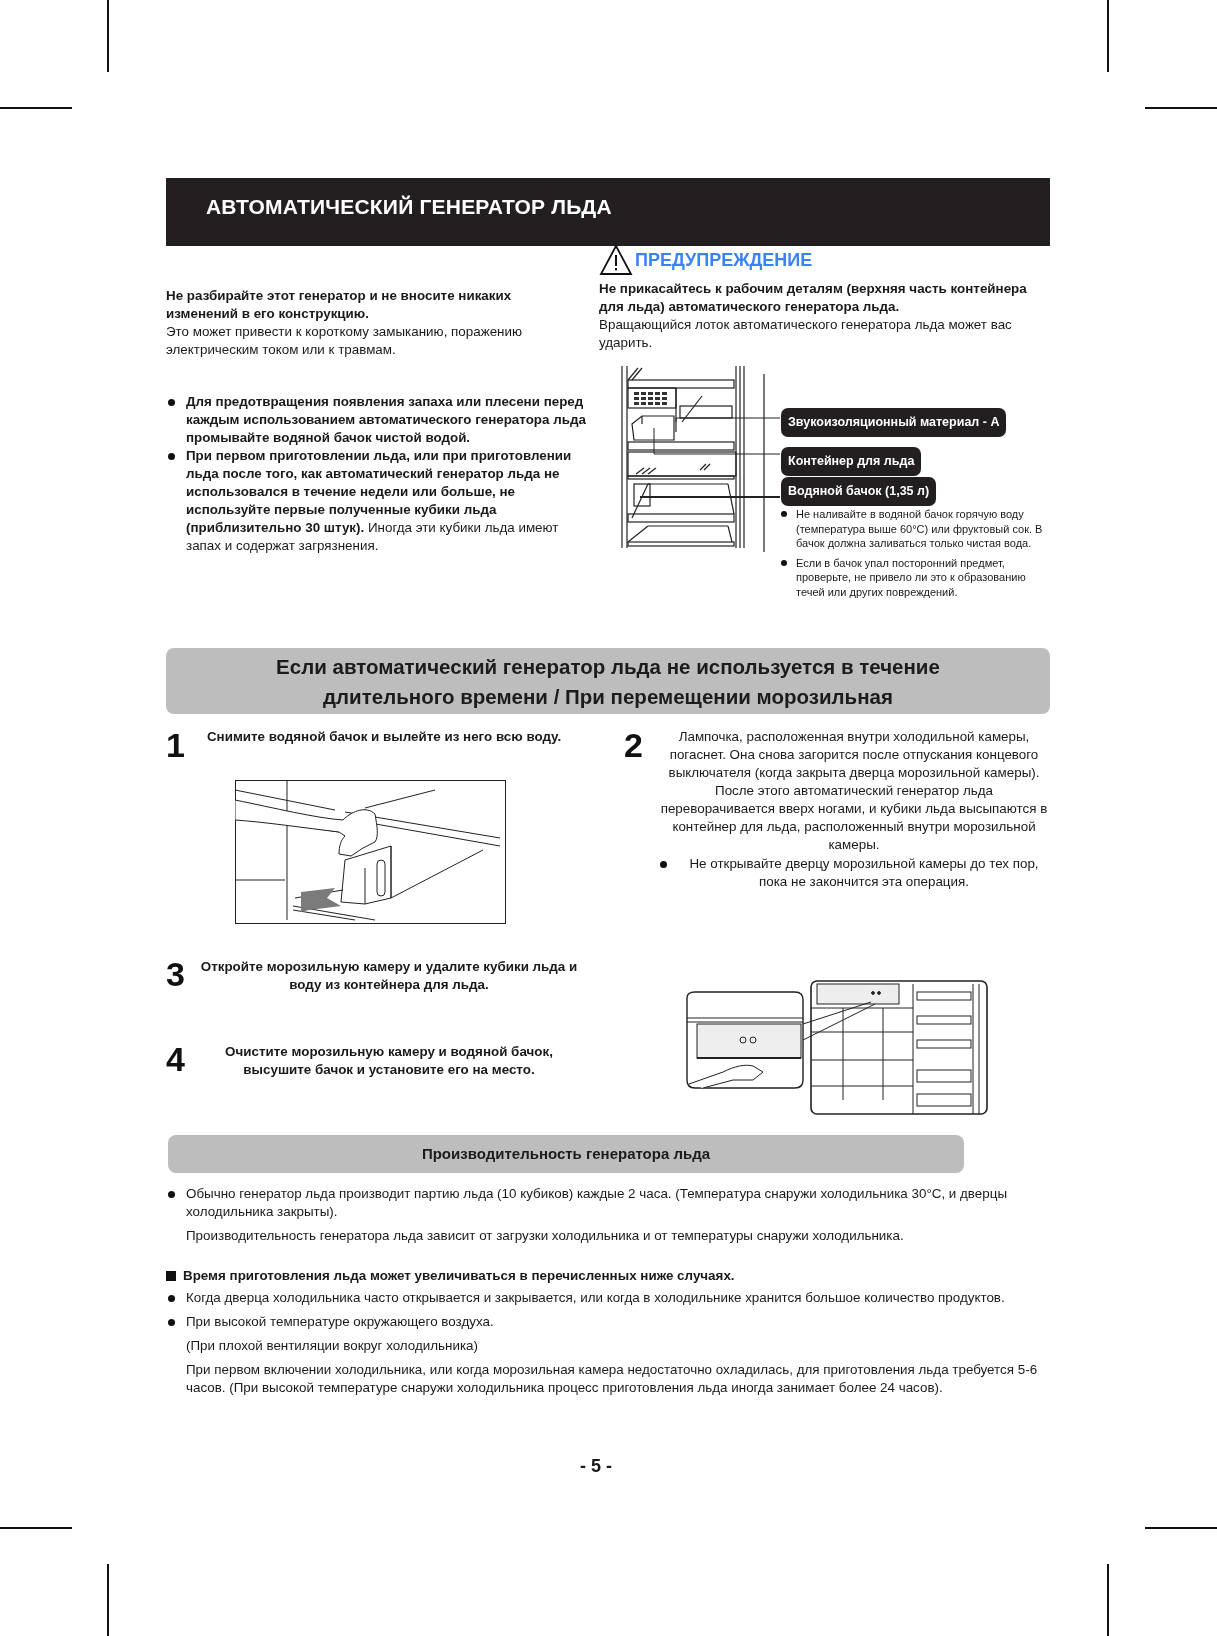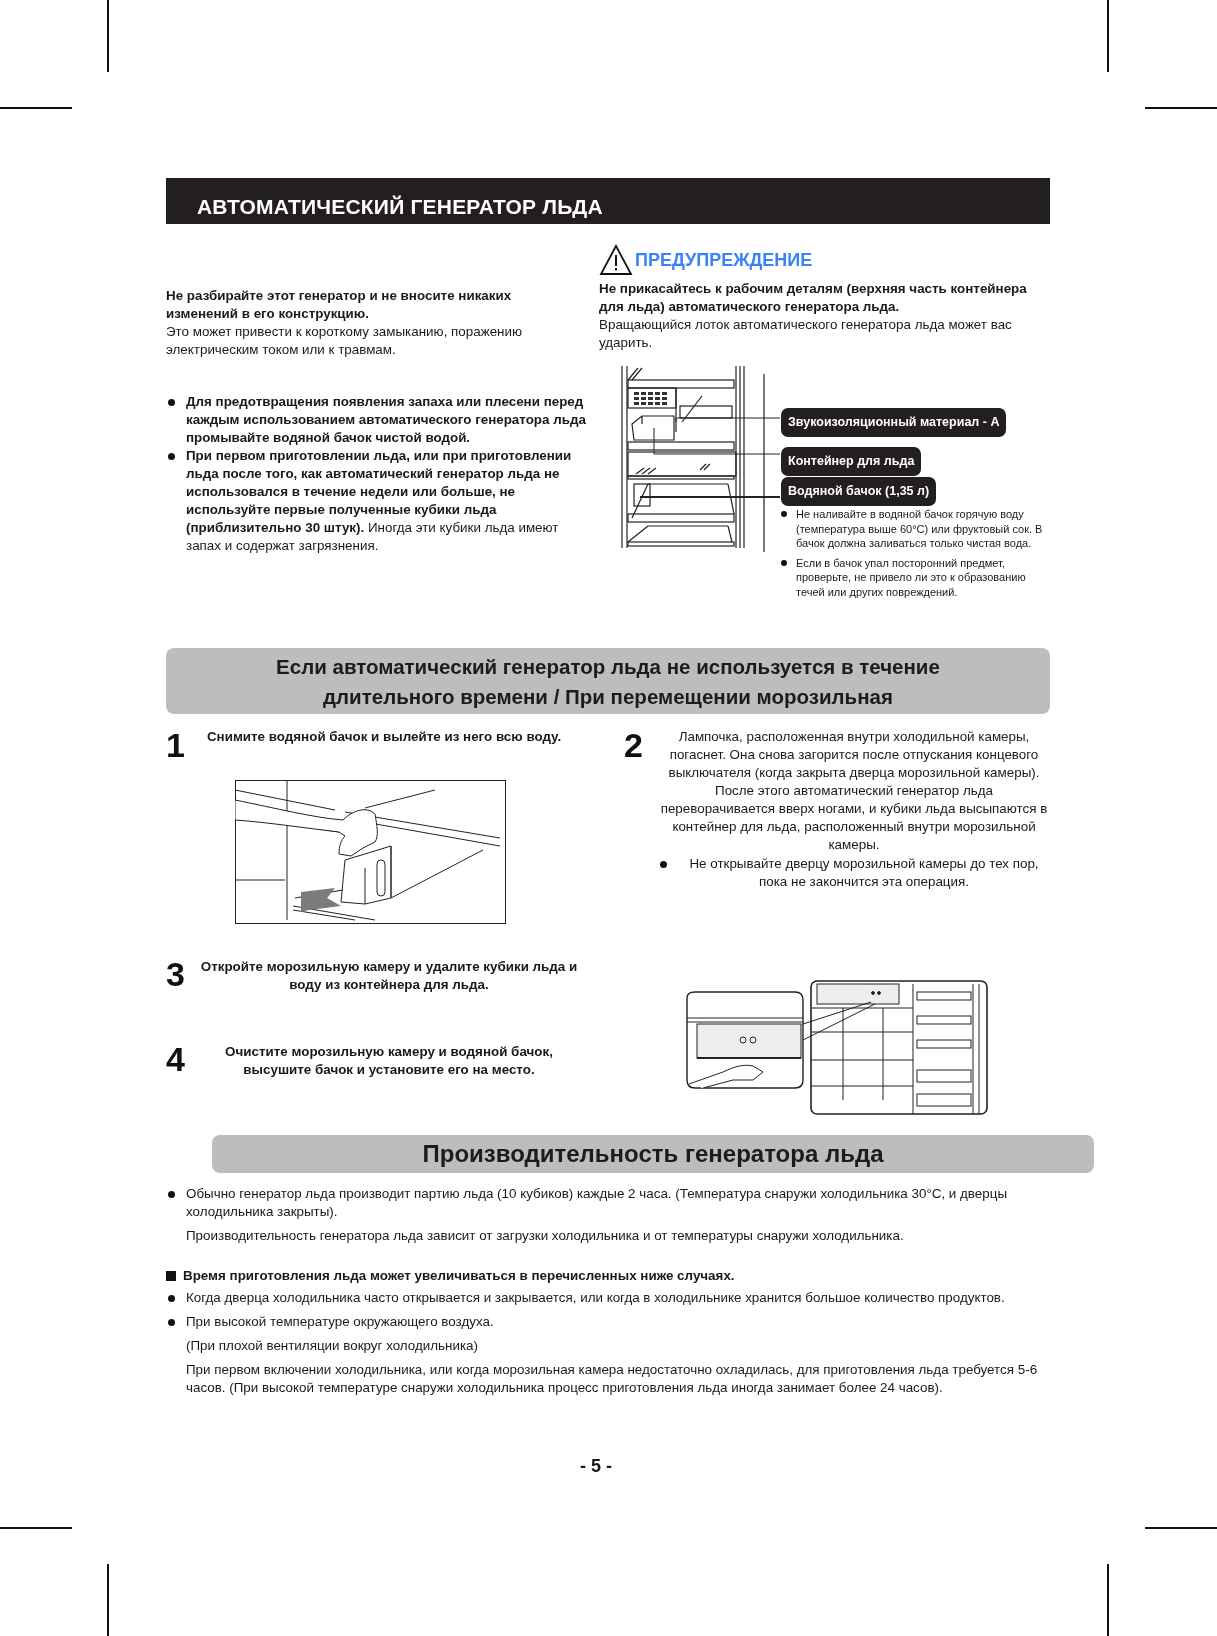--- a/index.html
+++ b/index.html
@@ -4,44 +4,44 @@
   <style>
     html, body { margin: 0; padding: 0; background: #ffffff; }
     body {
       width: 1217px; height: 1636px; position: relative; overflow: hidden;
       font-family: "Liberation Sans", sans-serif; color: #1a1a1a;
     }
     .abs { position: absolute; }
     .crop { position: absolute; background: #111; }
 
     .title-bar {
-      left: 166px; top: 178px; width: 884px; height: 46px; background: #231f20;
+      left: 166px; top: 178px; width: 884px; height: 68px; background: #231f20;
       color: #fff; font-weight: bold; font-size: 21px; line-height: 57px;
-      padding-left: 31px; box-sizing: border-box; letter-spacing: 0.2px;
+      padding-left: 40px; box-sizing: border-box; letter-spacing: 0.2px;
     }
     .warn-head {
       left: 599px; top: 243px; height: 34px; display: flex; align-items: center;
       font-size: 18px; font-weight: bold; color: #3b82f6;
     }
     .warn-head svg { margin-right: 2px; }
     .para { font-size: 13.4px; line-height: 18px; }
     .b { font-weight: bold; }
     .bullet-list { list-style: none; margin: 0; padding: 0; }
     .bullet-list li { position: relative; padding-left: 20px; }
     .bullet-list li::before {
       content: ""; position: absolute; left: 2px; top: 6px; width: 7px; height: 7px;
       border-radius: 50%; background: #111;
     }
 
     .gray-bar {
       background: #bdbdbd; border-radius: 8px; text-align: center; color: #1c1c1c;
       font-weight: bold;
     }
     .gray-bar.big { left: 166px; top: 648px; width: 884px; height: 66px; font-size: 20.5px; line-height: 30px; padding-top: 4px; box-sizing: border-box; }
-    .gray-bar.small { left: 168px; top: 1135px; width: 882px; height: 38px; font-size: 24px; line-height: 38px; margin-left: 44px; }
+    .gray-bar.small { left: 168px; top: 1135px; width: 796px; height: 38px; font-size: 15px; line-height: 38px; }
 
     .step-num { font-size: 34px; font-weight: bold; line-height: 34px; color: #111; }
     .step-text { font-size: 13.4px; line-height: 18px; text-align: center; }
 
     .label-pill {
       background: #231f20; color: #fff; font-weight: bold; font-size: 12.5px;
       border-radius: 7px; padding: 4px 7px; height: 21px; line-height: 21px; white-space: nowrap;
     }
     .small-note { font-size: 11px; line-height: 14.5px; }
     .small-note li::before { top: 4px; width: 6px; height: 6px; }

